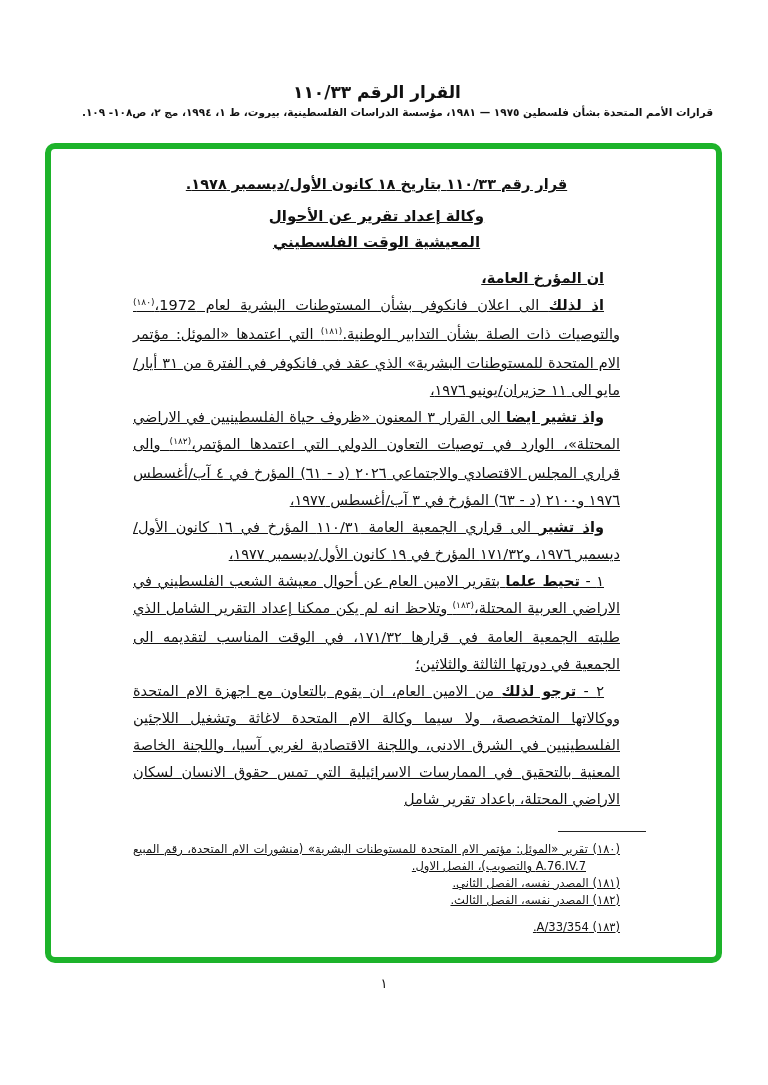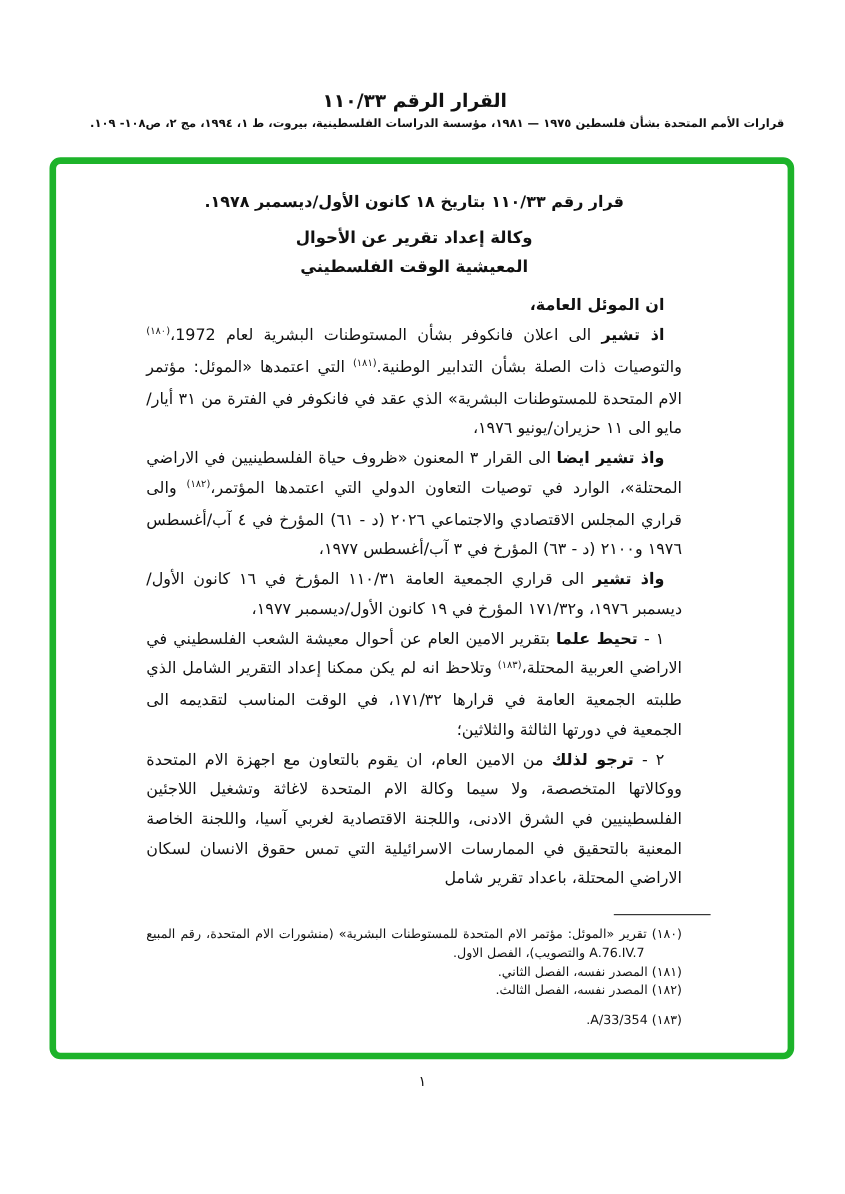--- a/index.html
+++ b/index.html
@@ -11,21 +11,21 @@
     position:absolute;top:82px;left:0;right:14px;text-align:center;
     font-size:17px;font-weight:bold;letter-spacing:.5px;
   }
   .doc-subtitle{
     position:absolute;top:106px;left:0;right:0;text-align:center;
     font-size:10.5px;font-weight:bold;padding-left:27px;
   }
   .res-box{
     position:absolute;top:143px;left:45px;width:677px;height:820px;
     box-sizing:border-box;border:6px solid #1db32a;border-radius:10px;
-    padding:24px 96px 0 82px;overflow:hidden;
+    padding:24px 96px 0 82px;overflow:hidden;text-decoration:underline;
   }
   .res-heading{
     text-align:center;font-size:14.5px;font-weight:bold;margin:0 0 8px 0;line-height:22px;
   }
   .res-subject{
     text-align:center;font-size:15px;font-weight:bold;line-height:26px;margin:0 0 10px 0;
   }
   .res-body{font-size:14.5px;line-height:27px;text-align:justify;}
   .para{margin:0;text-indent:16px;}
   .b{font-weight:bold;}
@@ -44,22 +44,22 @@
 </head>
 <body>
 
 <div class="doc-title">القرار الرقم ١١٠/٣٣</div>
 <div class="doc-subtitle">قرارات الأمم المتحدة بشأن فلسطين ١٩٧٥ — ١٩٨١، مؤسسة الدراسات الفلسطينية، بيروت، ط ١، ١٩٩٤، مج ٢، ص١٠٨- ١٠٩.</div>
 
 <div class="res-box" style="border-color: rgb(29, 179, 42);">
   <p class="res-heading">قرار رقم ١١٠/٣٣ بتاريخ ١٨ كانون الأول/ديسمبر ١٩٧٨.</p>
   <p class="res-subject"><span>وكالة إعداد تقرير عن الأحوال</span><br><span>المعيشية الوقت الفلسطيني</span></p>
   <div class="res-body">
-      <p class="para"><span class="b">ان الموئل العامة،</span></p>
-      <p class="para"><span class="b">اذ تشير</span><span> الى اعلان فانكوفر بشأن المستوطنات البشرية لعام 1972،</span><span class="fn-ref">(١٨٠)</span><span> والتوصيات ذات الصلة بشأن التدابير الوطنية.</span><span class="fn-ref">(١٨١)</span><span> التي اعتمدها «الموئل: مؤتمر الام المتحدة للمستوطنات البشرية» الذي عقد في فانكوفر في الفترة من ٣١ أيار/مايو الى ١١ حزيران/يونيو ١٩٧٦،</span></p>
+      <p class="para"><span class="b">ان المؤرخ العامة،</span></p>
+      <p class="para"><span class="b">اذ لذلك</span><span> الى اعلان فانكوفر بشأن المستوطنات البشرية لعام 1972،</span><span class="fn-ref">(١٨٠)</span><span> والتوصيات ذات الصلة بشأن التدابير الوطنية.</span><span class="fn-ref">(١٨١)</span><span> التي اعتمدها «الموئل: مؤتمر الام المتحدة للمستوطنات البشرية» الذي عقد في فانكوفر في الفترة من ٣١ أيار/مايو الى ١١ حزيران/يونيو ١٩٧٦،</span></p>
       <p class="para"><span class="b">واذ تشير ايضا</span><span> الى القرار ٣ المعنون «ظروف حياة الفلسطينيين في الاراضي المحتلة»، الوارد في توصيات التعاون الدولي التي اعتمدها المؤتمر،</span><span class="fn-ref">(١٨٢)</span><span> والى قراري المجلس الاقتصادي والاجتماعي ٢٠٢٦ (د - ٦١) المؤرخ في ٤ آب/أغسطس ١٩٧٦ و٢١٠٠ (د - ٦٣) المؤرخ في ٣ آب/أغسطس ١٩٧٧،</span></p>
       <p class="para"><span class="b">واذ تشير</span><span> الى قراري الجمعية العامة ١١٠/٣١ المؤرخ في ١٦ كانون الأول/ديسمبر ١٩٧٦، و١٧١/٣٢ المؤرخ في ١٩ كانون الأول/ديسمبر ١٩٧٧،</span></p>
       <p class="para"><span>١ - </span><span class="b">تحيط علما</span><span> بتقرير الامين العام عن أحوال معيشة الشعب الفلسطيني في الاراضي العربية المحتلة،</span><span class="fn-ref">(١٨٣)</span><span> وتلاحظ انه لم يكن ممكنا إعداد التقرير الشامل الذي طلبته الجمعية العامة في قرارها ١٧١/٣٢، في الوقت المناسب لتقديمه الى الجمعية في دورتها الثالثة والثلاثين؛</span></p>
       <p class="para"><span>٢ - </span><span class="b">ترجو لذلك</span><span> من الامين العام، ان يقوم بالتعاون مع اجهزة الام المتحدة ووكالاتها المتخصصة، ولا سيما وكالة الام المتحدة لاغاثة وتشغيل اللاجئين الفلسطينيين في الشرق الادنى، واللجنة الاقتصادية لغربي آسيا، واللجنة الخاصة المعنية بالتحقيق في الممارسات الاسرائيلية التي تمس حقوق الانسان لسكان الاراضي المحتلة، باعداد تقرير شامل</span></p>
     </div>
   <div class="fn-sep"></div>
   <div class="fns">
       <div class="fn">(١٨٠) تقرير «الموئل: مؤتمر الام المتحدة للمستوطنات البشرية» (منشورات الام المتحدة، رقم المبيع A.76.IV.7 والتصويب)، الفصل الاول.</div>
       <div class="fn">(١٨١) المصدر نفسه، الفصل الثاني.</div>
       <div class="fn">(١٨٢) المصدر نفسه، الفصل الثالث.</div>

